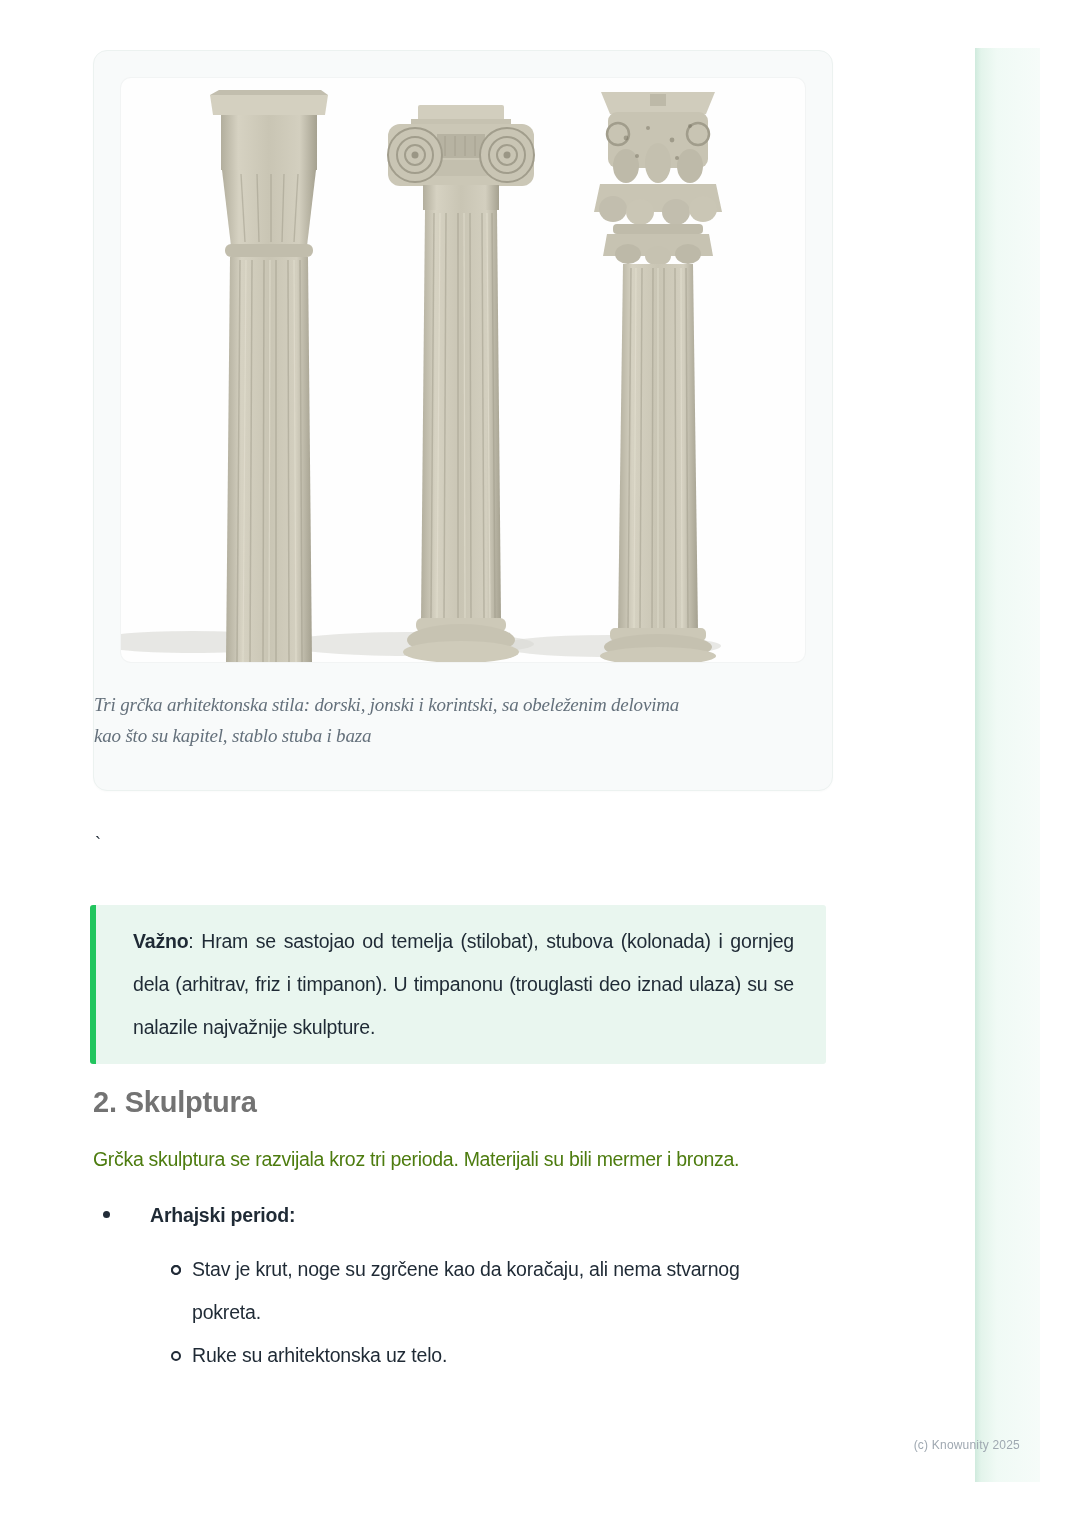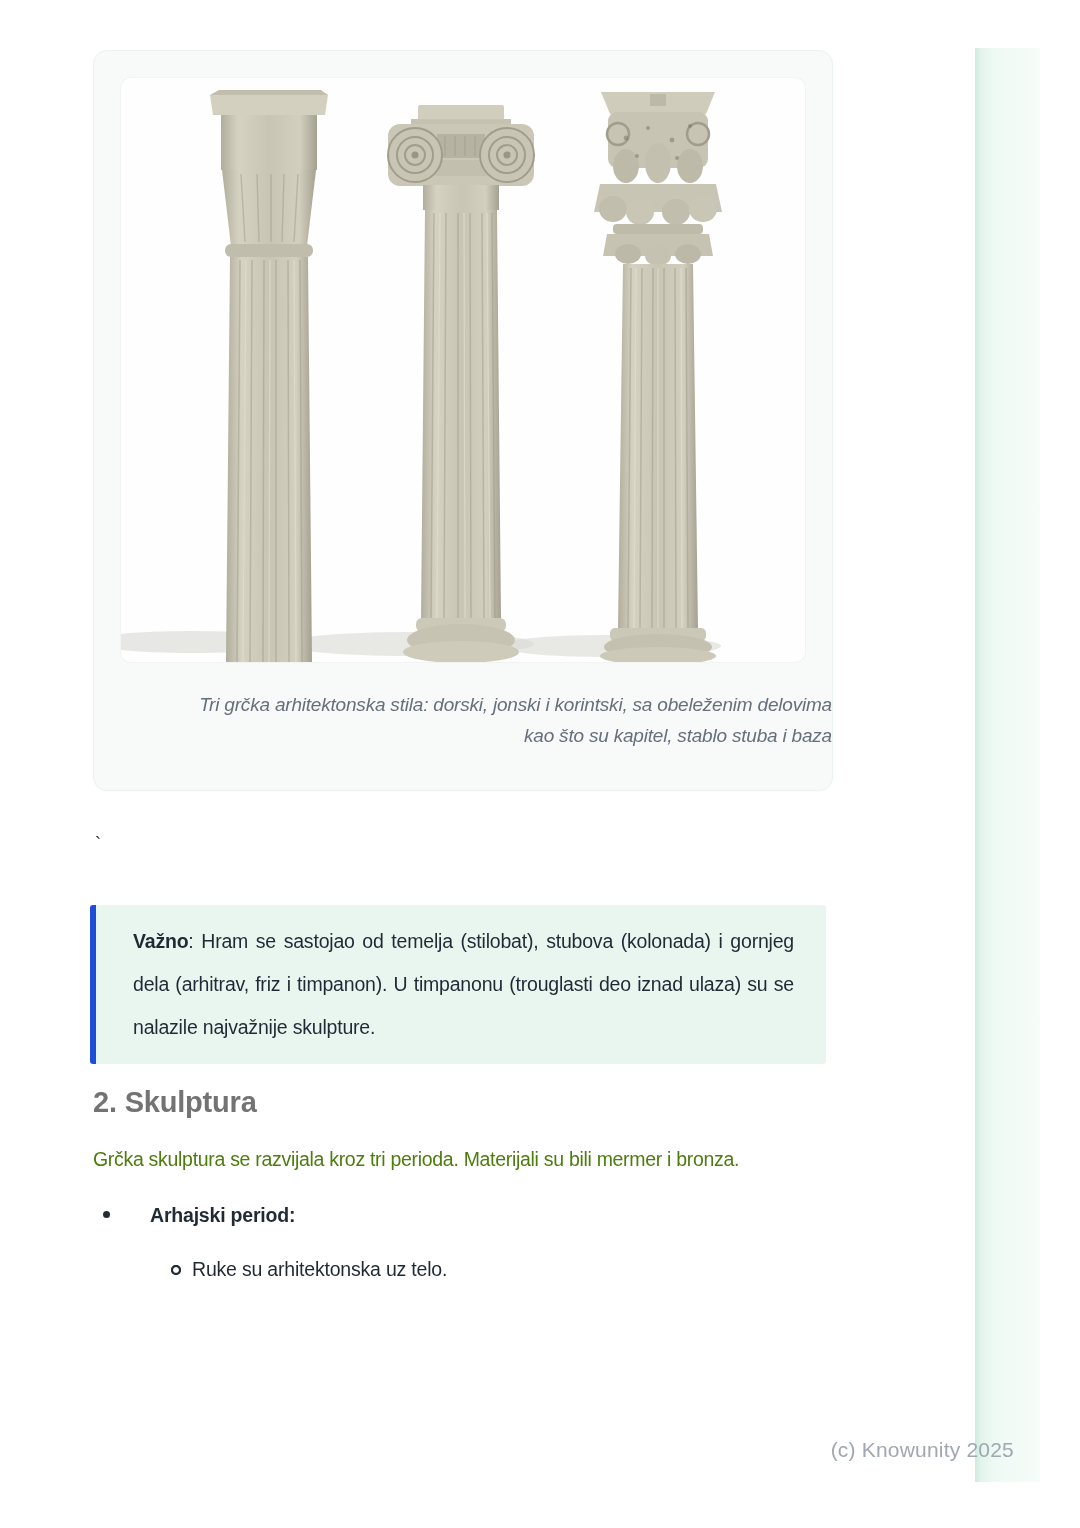--- a/index.html
+++ b/index.html
@@ -20,31 +20,31 @@
     position:absolute; left:93px; top:50px; width:740px; height:741px;
     background:#f8fafa; border:1px solid #ecf2f0; border-radius:14px;
     box-shadow:0 1px 2px rgba(0,0,0,0.02);
   }
   .image-frame {
     margin:27px auto 0 auto; width:684px; height:584px;
     background:#fefefe; border-radius:10px; box-shadow:0 0 0 1px #f2f4f4;
     overflow:hidden;
   }
   .figure-caption {
-    margin-top:27px; text-align:right; font-style:italic;
-    font-size:19px; line-height:31px; color:#64707b; letter-spacing:-0.2px;
+    margin-top:27px; text-align:left; font-style:italic;
+    font-size:19px; line-height:31px; color:#64707b; letter-spacing:-0.2px;font-family:Liberation Serif, serif;
   }
   
   .stray {
     position:absolute; left:95px; top:834px; font-size:18px; color:#1f2a35;
   }
   
   .callout {
     position:absolute; left:90px; top:905px; width:736px; min-height:143px;
-    background:#e9f6ef; border-left:6px solid #1d4ed8; border-radius:3px;
+    background:#e9f6ef; border-left:6px solid #22c55e; border-radius:3px;
     padding:15px 32px 15px 37px;
   }
   .callout p {
     font-size:19.5px; line-height:43px; color:#1f2a35;
     text-align:justify; letter-spacing:-0.2px;
   }
   .callout strong { font-weight:bold; }
   
   .section-heading {
     position:absolute; left:93px; top:1086px;
@@ -67,22 +67,22 @@
     position:relative; padding-left:65px; font-size:19.5px; line-height:43px;
     color:#1f2a35; letter-spacing:-0.2px;
   }
   .l2-item .ring {
     position:absolute; left:44px; top:17px; width:10px; height:10px;
     border:2px solid #222c38; border-radius:50%; background:transparent;
   }
   .l2-item b { font-weight:bold; }
   
   .footer {
-    position:absolute; top:1438px; right:66px;
-    font-size:21px; color:#9fa8b1; letter-spacing:0.2px;text-align:right;
+    position:absolute; top:1438px; right:60px;
+    font-size:12px; color:#9fa8b1; letter-spacing:0.2px;text-align:right;
   }
 </style>
 </head>
 <body>
 
 <div class="page">
 
   <div class="right-strip"></div>
 
   <div class="figure-card">
@@ -244,20 +244,24 @@
   <div class="list">
     <div class="l1-item">
       <span class="dot"></span>
       <span class="l1-title">Arhajski period:</span>
       <div class="l2">
         <div class="l2-item">
           <span class="ring"></span>
         </div>
         <div class="l2-item">
           <span class="ring"></span>
+          <span>Stav je krut, noge su zgrčene kao da koračaju, ali nema stvarnog pokreta.</span>
+        </div>
+        <div class="l2-item">
+          <span class="ring"></span>
           <span>Ruke su arhitektonska uz telo.</span>
         </div>
       </div>
     </div>
   </div>
 
   <div class="footer">(c) Knowunity 2025</div>
 
 </div>
 

